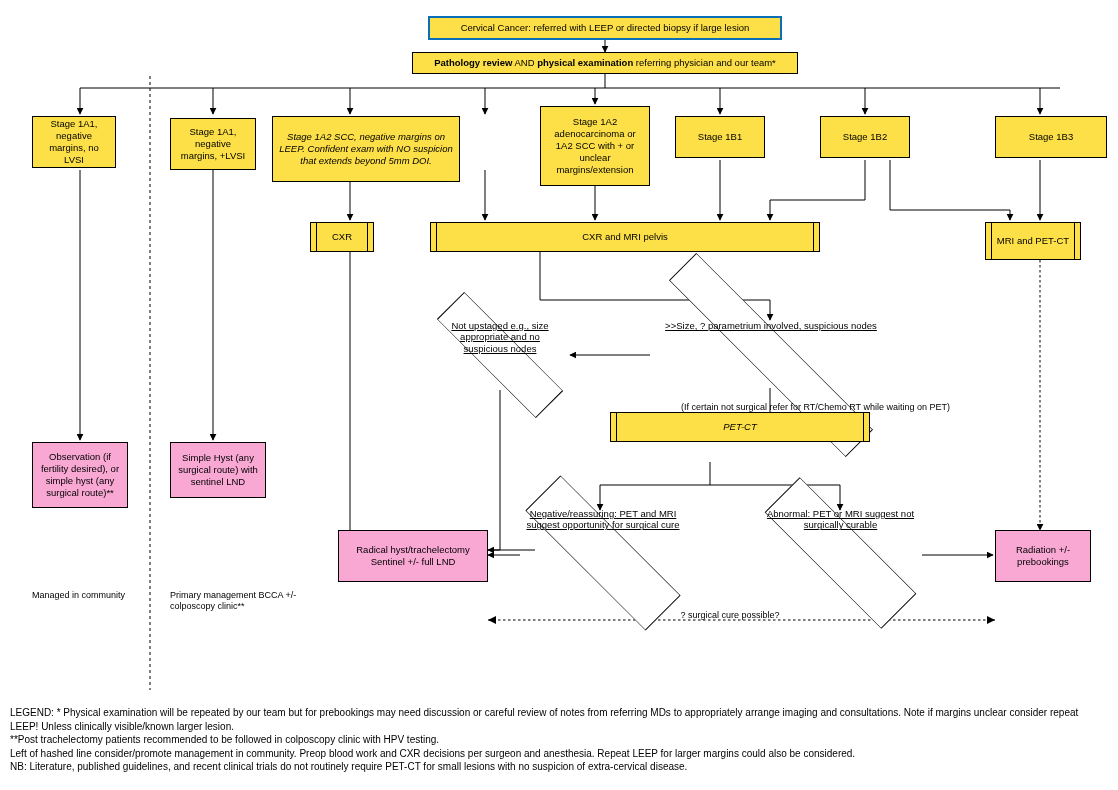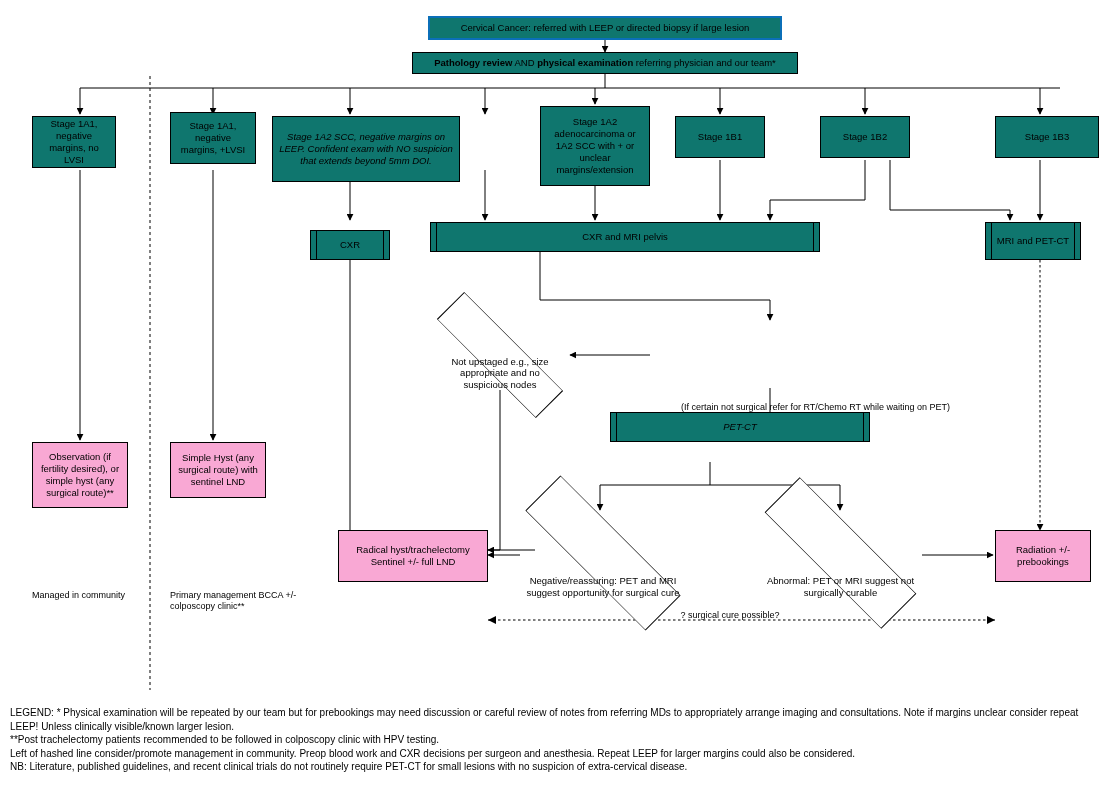--- a/index.html
+++ b/index.html
@@ -13,21 +13,21 @@
     width: 1118px;
   }
   .canvas {
     position: relative;
     width: 1098px;
     height: 690px;
   }
   .box {
     position: absolute;
     border: 1px solid #000;
-    background: #0f766e;
+    background: #fde047;
     padding: 4px 6px;
     text-align: center;
     display: flex;
     align-items: center;
     justify-content: center;
     line-height: 1.25;
   }
   .box.title {
     border: 2px solid #0b6fb8;
   }
@@ -42,24 +42,25 @@
     position: absolute;
     top: 0; bottom: 0;
     width: 0;
     border-left: 1px solid #000;
   }
   .box.sub::before { left: 5px; }
   .box.sub::after  { right: 5px; }
   .diamond {
     position: absolute;
     display: flex;
-    align-items: flex-end;
+    align-items: flex-start;
     justify-content: center;
     text-align: center;
     line-height: 1.2;
+    text-decoration: underline;
   }
   .diamond .rot {
     position: absolute;
     inset: 0;
     border: 1px solid #000;
     transform: rotate(45deg) scaleY(0.55);
     background: #fff;
   }
   .diamond .txt {
     position: relative;
@@ -172,49 +173,53 @@
 
   <div class="box" style="left:402px; top:42px; width:386px; height:22px;">
     <span>
       <span class="b">Pathology review</span><span> AND </span><span class="b">physical examination</span><span> referring physician and our team*</span>
     </span>
   </div>
 
   <div class="box" style="left:22px; top:106px; width:84px; height:52px;">
     <span>Stage 1A1, negative margins, no LVSI</span>
   </div>
-  <div class="box" style="left:160px; top:102px; width:86px; height:52px;">
+  <div class="box" style="left:160px; top:108px; width:86px; height:52px;">
     <span>Stage 1A1, negative margins, +LVSI</span>
   </div>
   <div class="box" style="left:262px; top:106px; width:188px; height:66px;font-style:italic;">
     <span>Stage 1A2 SCC, negative margins on LEEP. Confident exam with NO suspicion that extends beyond 5mm DOI.</span>
   </div>
   <div class="box" style="left:530px; top:96px; width:110px; height:80px;">
     <span>Stage 1A2 adenocarcinoma or 1A2 SCC with + or unclear margins/extension</span>
   </div>
   <div class="box" style="left:665px; top:106px; width:90px; height:42px;">
     <span>Stage 1B1</span>
   </div>
   <div class="box" style="left:810px; top:106px; width:90px; height:42px;">
     <span>Stage 1B2</span>
   </div>
-  <div class="box" style="left:985px; top:106px; width:104px; height:42px;">
+  <div class="box" style="left:985px; top:106px; width:112px; height:42px;">
     <span>Stage 1B3</span>
   </div>
 
-  <div class="box sub" style="left:300px; top:212px; width:80px; height:30px;margin-top:8px;">
+  <div class="box sub" style="left:300px; top:212px; width:64px; height:30px;">
     <span>CXR</span>
   </div>
   <div class="box sub" style="left:420px; top:212px; width:390px; height:30px;">
     <span>CXR and MRI pelvis</span>
   </div>
   <div class="box sub" style="left:975px; top:212px; width:96px; height:38px;">
     <span>MRI and PET-CT</span>
   </div>
 
+  <div class="diamond" style="left:636px; top:310px; width:250px; height:70px;">
+    <div class="rot"></div>
+    <div class="txt">&gt;&gt;Size, ? parametrium involved, suspicious nodes</div>
+  </div>
 
   <div class="diamond" style="left:420px; top:310px; width:140px; height:70px;">
     <div class="rot"></div>
     <div class="txt">Not upstaged e.g., size appropriate and no suspicious nodes</div>
   </div>
 
   <div class="label" style="left:620px; top:392px; width:320px; text-align:right;">
     <span>(If certain not surgical refer for RT/Chemo RT while waiting on PET)</span>
   </div>
 

